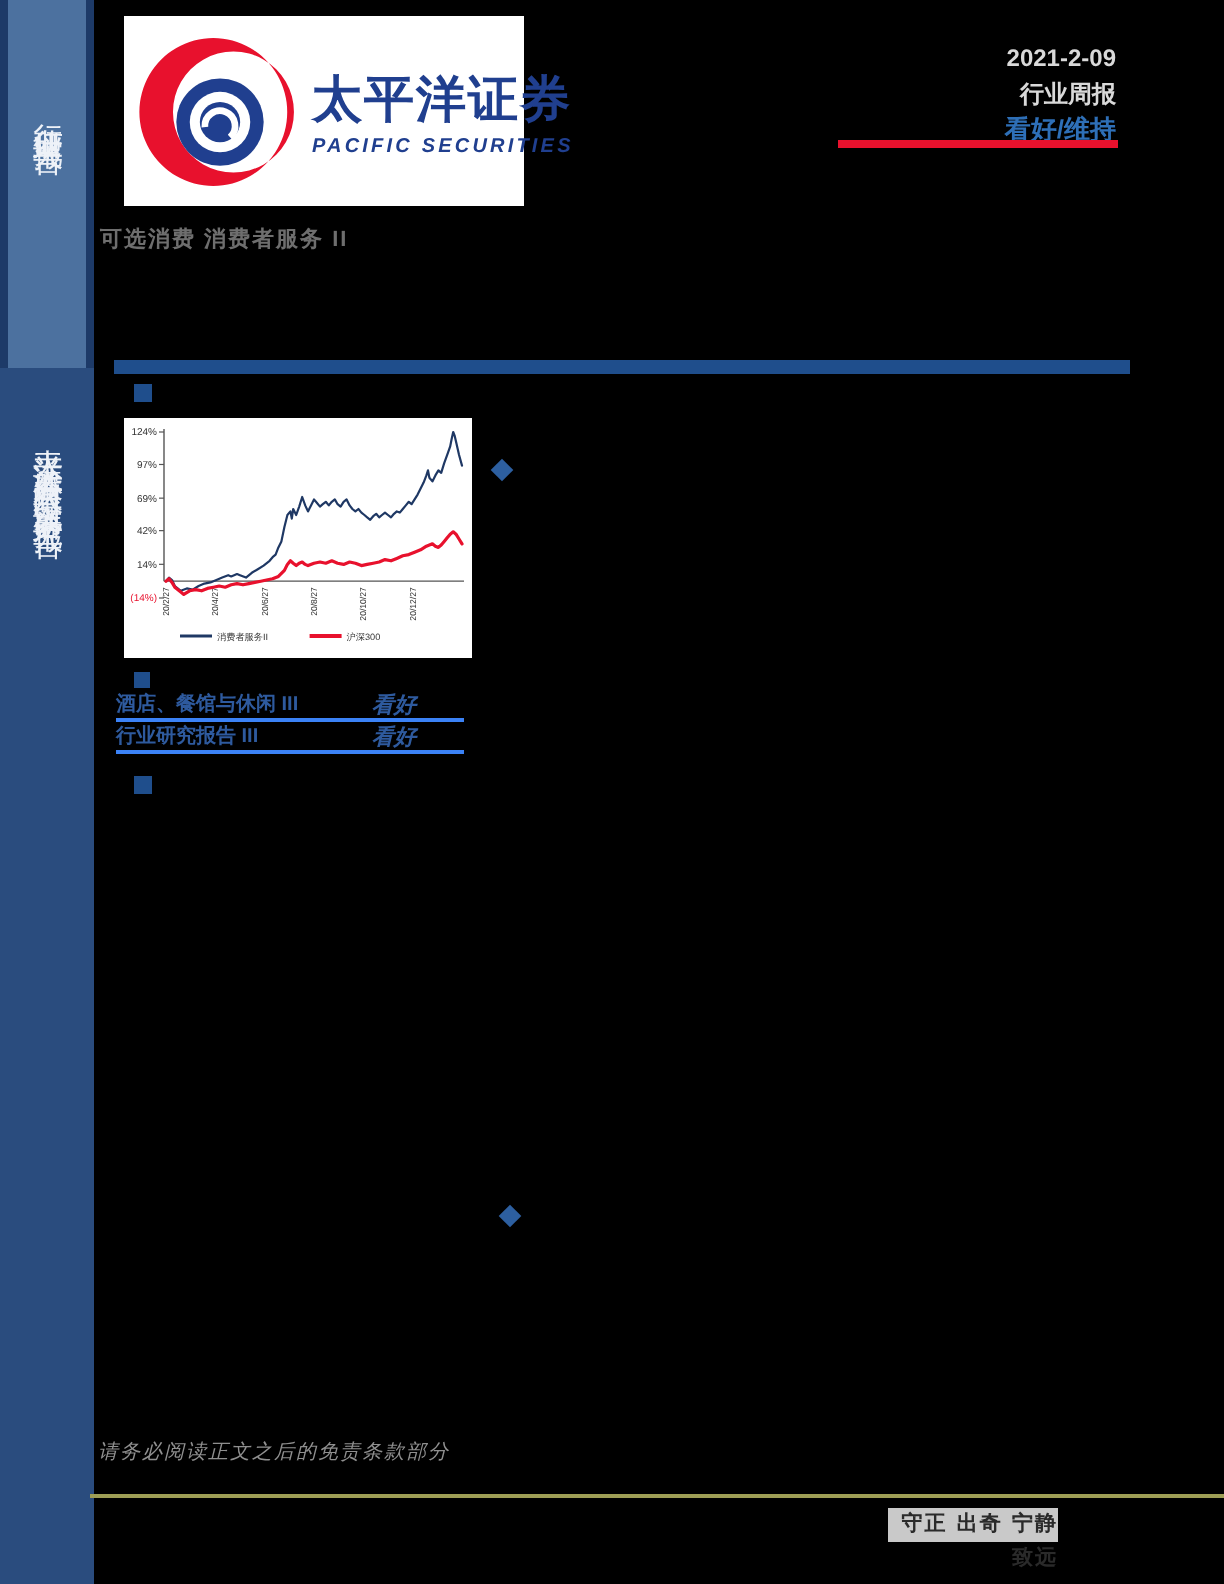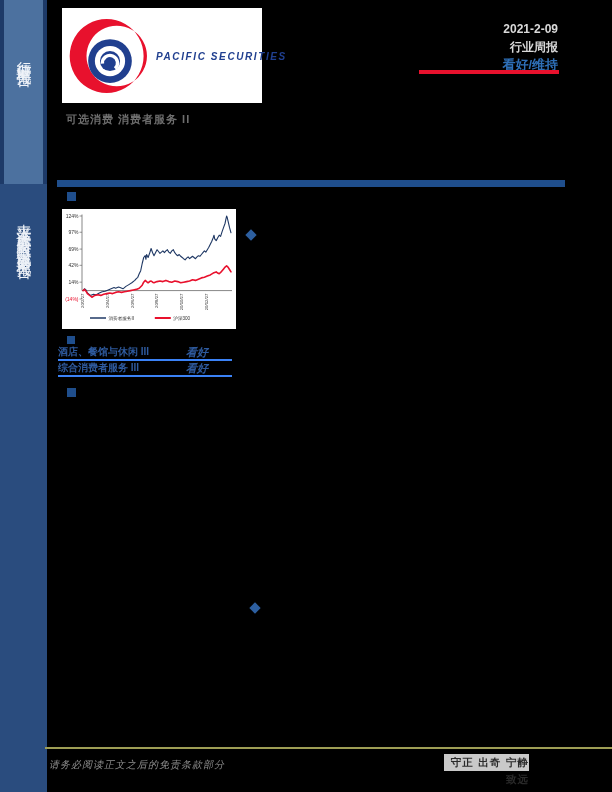--- a/index.html
+++ b/index.html
@@ -27,21 +27,21 @@
   .logo-en { color:#203f8f; font-size:10px; font-weight:bold; letter-spacing:1.6px; margin-top:2px; white-space:nowrap;font-style:italic; }
 
   
   .hdr-date, .hdr-type, .hdr-rating { position:absolute; right:54px; text-align:right; white-space:nowrap; }
   .hdr-date { top:22px; color:#d9d9d9; font-size:12px; font-weight:bold; }
   .hdr-type { top:39px; color:#d9d9d9; font-size:12px; font-weight:bold; }
   .hdr-rating { top:56px; color:#2e6fb7; font-size:13px; font-weight:bold; }
   .hdr-redline { position:absolute; left:419px; top:70px; width:140px; height:4px; background:#e8112d; }
 
   
-  .subtitle { position:absolute; left:66px; top:112px; color:#6e6e6e; font-size:11px; font-weight:bold; letter-spacing:1px; }
+  .subtitle { position:absolute; left:50px; top:112px; color:#6e6e6e; font-size:11px; font-weight:bold; letter-spacing:1px; }
 
   
   .blue-bar { position:absolute; left:57px; top:180px; width:508px; height:7px; background:#1f4e8c; }
   .sq { position:absolute; width:9px; height:9px; background:#1f4e8c; }
   .sq1 { left:67px; top:192px; }
   .sq2 { left:67px; top:336px; width:8px; height:8px; }
   .sq3 { left:67px; top:388px; }
   .diamond { position:absolute; width:8px; height:8px; background:#2d5fa0; transform:rotate(45deg); }
   .d1 { left:247px; top:231px; }
   .d2 { left:251px; top:604px; }
@@ -51,21 +51,21 @@
   .chart-box svg { display:block; width:174px; height:120px; }
 
   
   .ratings { position:absolute; left:58px; top:345px; width:174px; }
   .r-row { display:flex; align-items:center; height:16px; border-bottom:2px solid #3b82f6; }
   .r-name { width:128px; color:#2e5a9e; font-size:10px; font-weight:bold; white-space:nowrap; }
   .r-val { color:#2e5a9e; font-size:11px; font-weight:bold; font-style:italic; }
 
   
   .gold-line { position:absolute; left:45px; top:747px; width:567px; height:2px; background:#9e9e55; }
-  .disclaimer { position:absolute; left:49px; top:758px; color:#8f8f8f; font-size:10px; font-style:italic;
+  .disclaimer { position:absolute; left:49px; top:719px; color:#8f8f8f; font-size:10px; font-style:italic;
     font-family:"DejaVu Serif","Liberation Serif",serif; letter-spacing:1px; }
   .motto { position:absolute; left:444px; top:754px; width:85px; height:17px; background:#c9c9c9;
     color:#2a2a2a; font-size:10.5px; font-weight:bold; text-align:right; line-height:17px;
     font-family:"DejaVu Serif","Liberation Serif",serif; letter-spacing:1px; }
 </style>
 </head>
 <body>
 
 <div class="page">
 
@@ -80,20 +80,21 @@
 
   <div class="logo-box">
     <svg class="logo-mark" viewBox="0 0 100 100">
       <path d="M46,6 a44,44 0 1,0 0.02,0 z M58,14 a36,36 0 1,0 0.02,0 z" fill="#e8112d" fill-rule="evenodd"></path>
       <circle cx="50" cy="56" r="26" fill="#203f8f"></circle>
       <circle cx="50" cy="56" r="18" fill="#ffffff"></circle>
       <circle cx="50" cy="56" r="12" fill="#203f8f"></circle>
       <path d="M41,59 a9,9 0 1,1 15,6" stroke="#ffffff" stroke-width="4" fill="none"></path>
     </svg>
     <div class="logo-text">
+      <div class="logo-cn">太平洋证券</div>
       <div class="logo-en">PACIFIC SECURITIES</div>
     </div>
   </div>
 
   <div class="hdr-date">2021-2-09</div>
   <div class="hdr-type">行业周报</div>
   <div class="hdr-rating">看好/维持</div>
   <div class="hdr-redline"></div>
 
   <div class="subtitle">可选消费 消费者服务 II</div>
@@ -134,21 +135,21 @@
   <div class="diamond d1"></div>
 
   <div class="sq sq2"></div>
 
   <div class="ratings">
     <div class="r-row">
       <span class="r-name">酒店、餐馆与休闲 III</span>
       <span class="r-val">看好</span>
     </div>
     <div class="r-row">
-      <span class="r-name">综合消费者服务 III</span>
+      <span class="r-name">行业研究报告 III</span>
       <span class="r-val">看好</span>
     </div>
   </div>
 
   <div class="sq sq3"></div>
   <div class="diamond d2"></div>
 
   <div class="gold-line"></div>
   <div class="disclaimer">请务必阅读正文之后的免责条款部分</div>
   <div class="motto">守正 出奇 宁静 致远</div>

